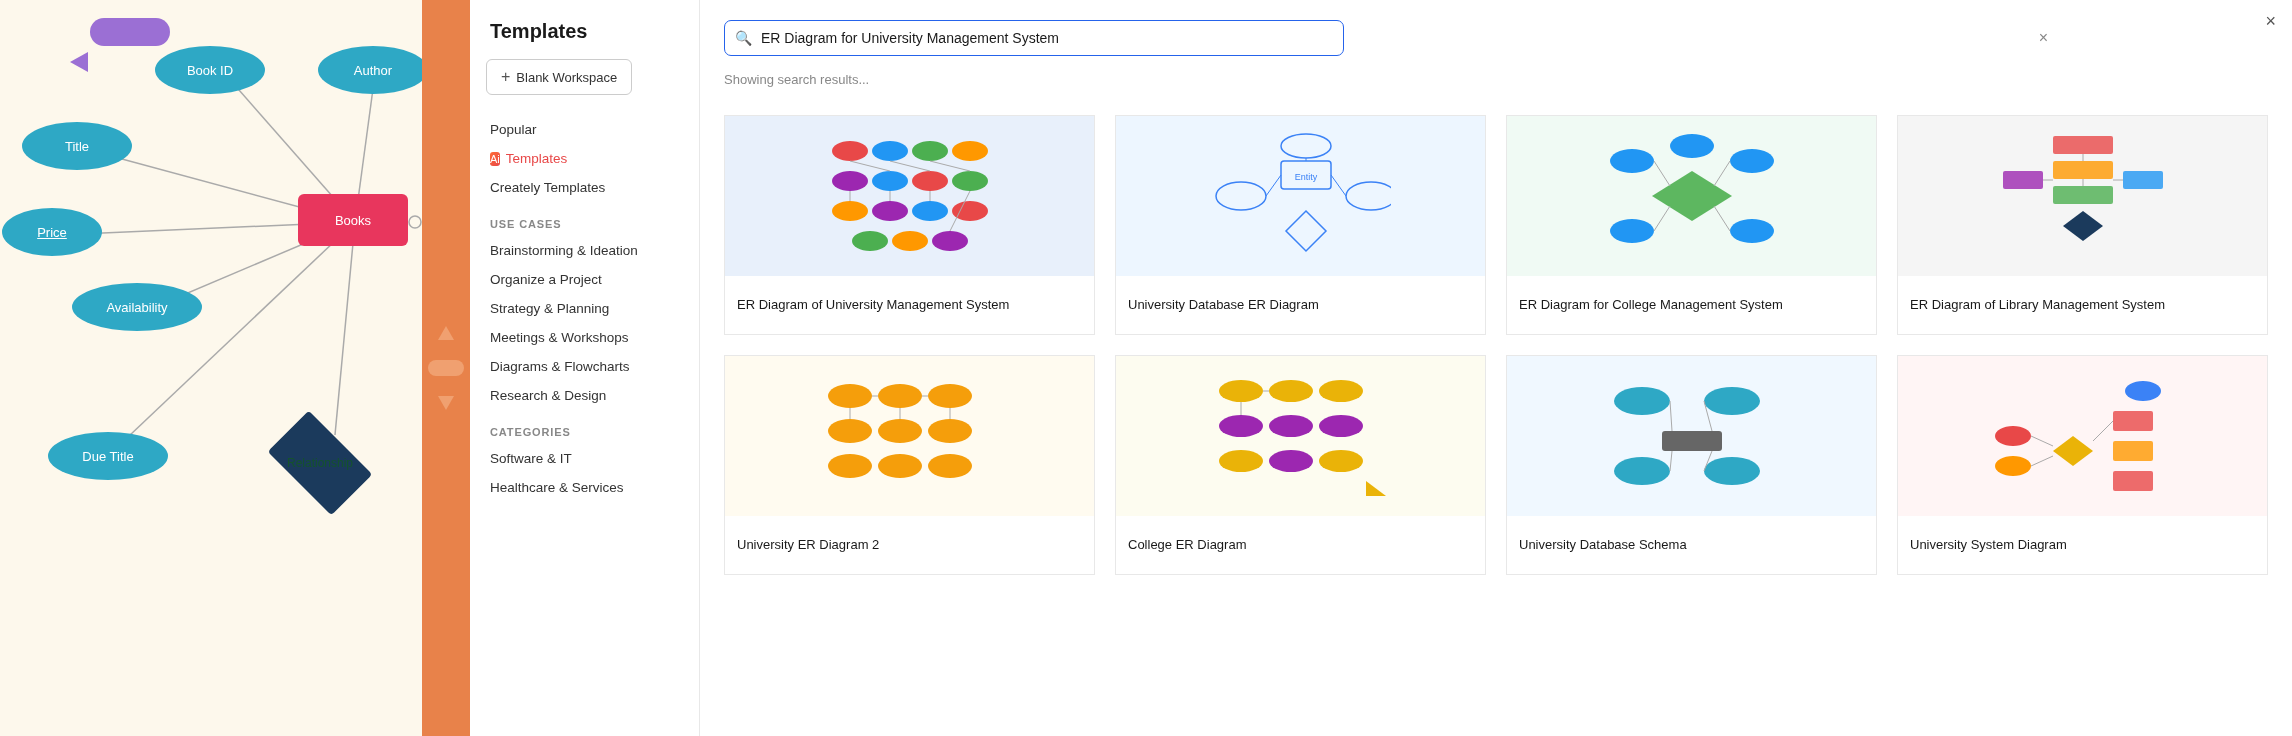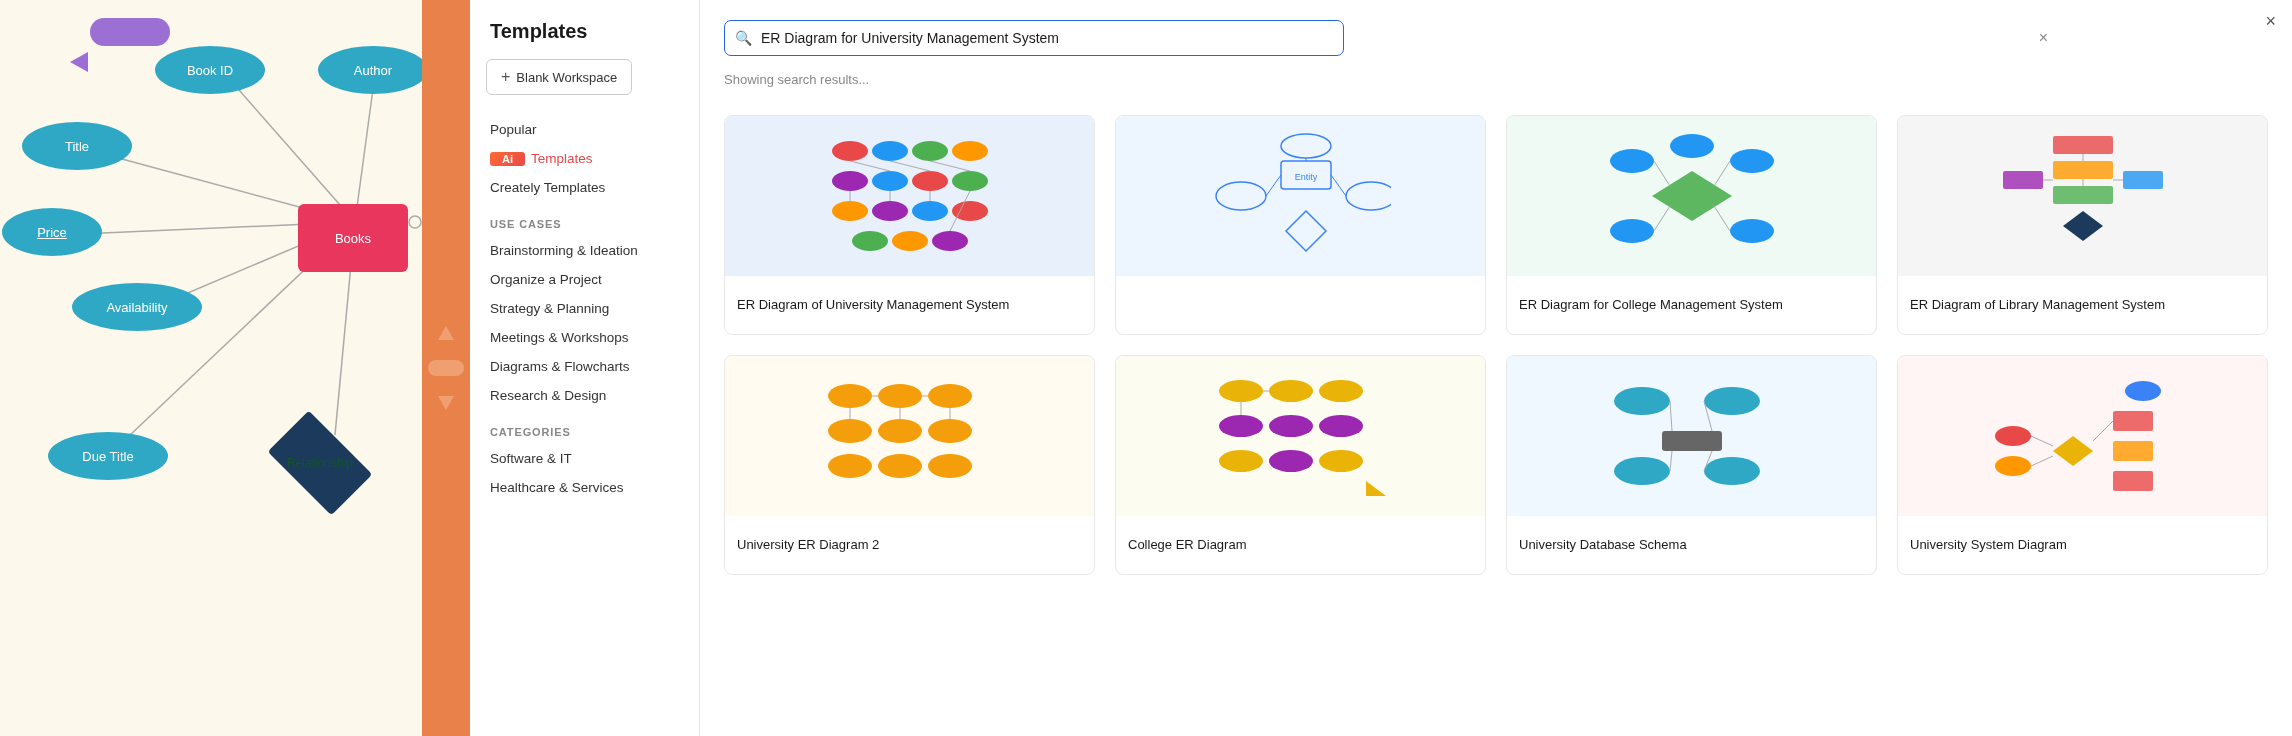--- a/index.html
+++ b/index.html
@@ -125,22 +125,22 @@
       display: flex;
       align-items: center;
       gap: 6px;
     }
     .sidebar-item.ai-item { color: #e84848; }
     .sidebar-item .ai-badge {
       font-size: 11px;
       background: linear-gradient(135deg, #ff6b35, #e84848);
       color: white;
       border-radius: 3px;
-      padding: 1px 12px;
-      font-weight: 700;
+      padding: 1px 0;
+      font-weight: 400;
     }
 
     .section-label {
       padding: 12px 20px 6px 20px;
       font-size: 11px;
       font-weight: 600;
       color: #888;
       letter-spacing: 0.08em;
       text-transform: uppercase;
     }
@@ -195,21 +195,21 @@
 
     
     .template-grid {
       display: grid;
       grid-template-columns: repeat(4, 1fr);
       gap: 20px;
     }
 
     .template-card {
       border: 1px solid #e8e8e8;
-      border-radius: 8px;
+      border-radius: 0;
       overflow: hidden;
       cursor: pointer;
       background: white;
     }
 
     .template-thumb {
       width: 100%;
       height: 160px;
       background: #f0f4ff;
       position: relative;
@@ -268,21 +268,21 @@
 
       <div class="er-node" style="left:155px;top:46px;width:110px;height:48px;">
         <span>Book ID</span>
       </div>
       <div class="er-node" style="left:318px;top:46px;width:110px;height:48px;">
         <span>Author</span>
       </div>
       <div class="er-node" style="left:22px;top:122px;width:110px;height:48px;text-align:right;">
         <span>Title</span>
       </div>
-      <div class="er-node pink-rect" style="left:298px;top:204px;width:110px;height:68px;">
+      <div class="er-node pink-rect" style="left:298px;top:194px;width:110px;height:52px;">
         <span>Books</span>
       </div>
       <div class="er-node" style="left:2px;top:208px;width:100px;height:48px;text-decoration:underline;">
         <span>Price</span>
       </div>
       <div class="er-node" style="left:72px;top:283px;width:130px;height:48px;">
         <span>Availability</span>
       </div>
       <div class="er-node" style="left:48px;top:432px;width:120px;height:48px;">
         <span>Due Title</span>
@@ -409,20 +409,23 @@
             <text x="95" y="49" text-anchor="middle" font-size="9" fill="#3b82f6">Entity</text>
             <polygon points="95,80 115,100 95,120 75,100" fill="none" stroke="#3b82f6" stroke-width="1.5"></polygon>
             <ellipse cx="30" cy="65" rx="25" ry="14" fill="none" stroke="#3b82f6" stroke-width="1.5"></ellipse>
             <ellipse cx="160" cy="65" rx="25" ry="14" fill="none" stroke="#3b82f6" stroke-width="1.5"></ellipse>
             <ellipse cx="95" cy="15" rx="25" ry="12" fill="none" stroke="#3b82f6" stroke-width="1.5"></ellipse>
             <line x1="70" y1="44" x2="55" y2="65" stroke="#3b82f6" stroke-width="1"></line>
             <line x1="120" y1="44" x2="135" y2="65" stroke="#3b82f6" stroke-width="1"></line>
             <line x1="95" y1="30" x2="95" y2="27" stroke="#3b82f6" stroke-width="1"></line>
           </svg>
         </div>
+        <div class="template-info">
+          <div class="template-name">University Database ER Diagram</div>
+        </div>
       </div>
 
       <div class="template-card">
         <div class="template-thumb" style="background:#f0faf4;">
           <svg width="180" height="130" viewBox="0 0 180 130">
 
             <polygon points="90,40 130,65 90,90 50,65" fill="#4caf50" opacity="0.9"></polygon>
             <ellipse cx="30" cy="30" rx="22" ry="12" fill="#2196f3"></ellipse>
             <ellipse cx="150" cy="30" rx="22" ry="12" fill="#2196f3"></ellipse>
             <ellipse cx="30" cy="100" rx="22" ry="12" fill="#2196f3"></ellipse>

